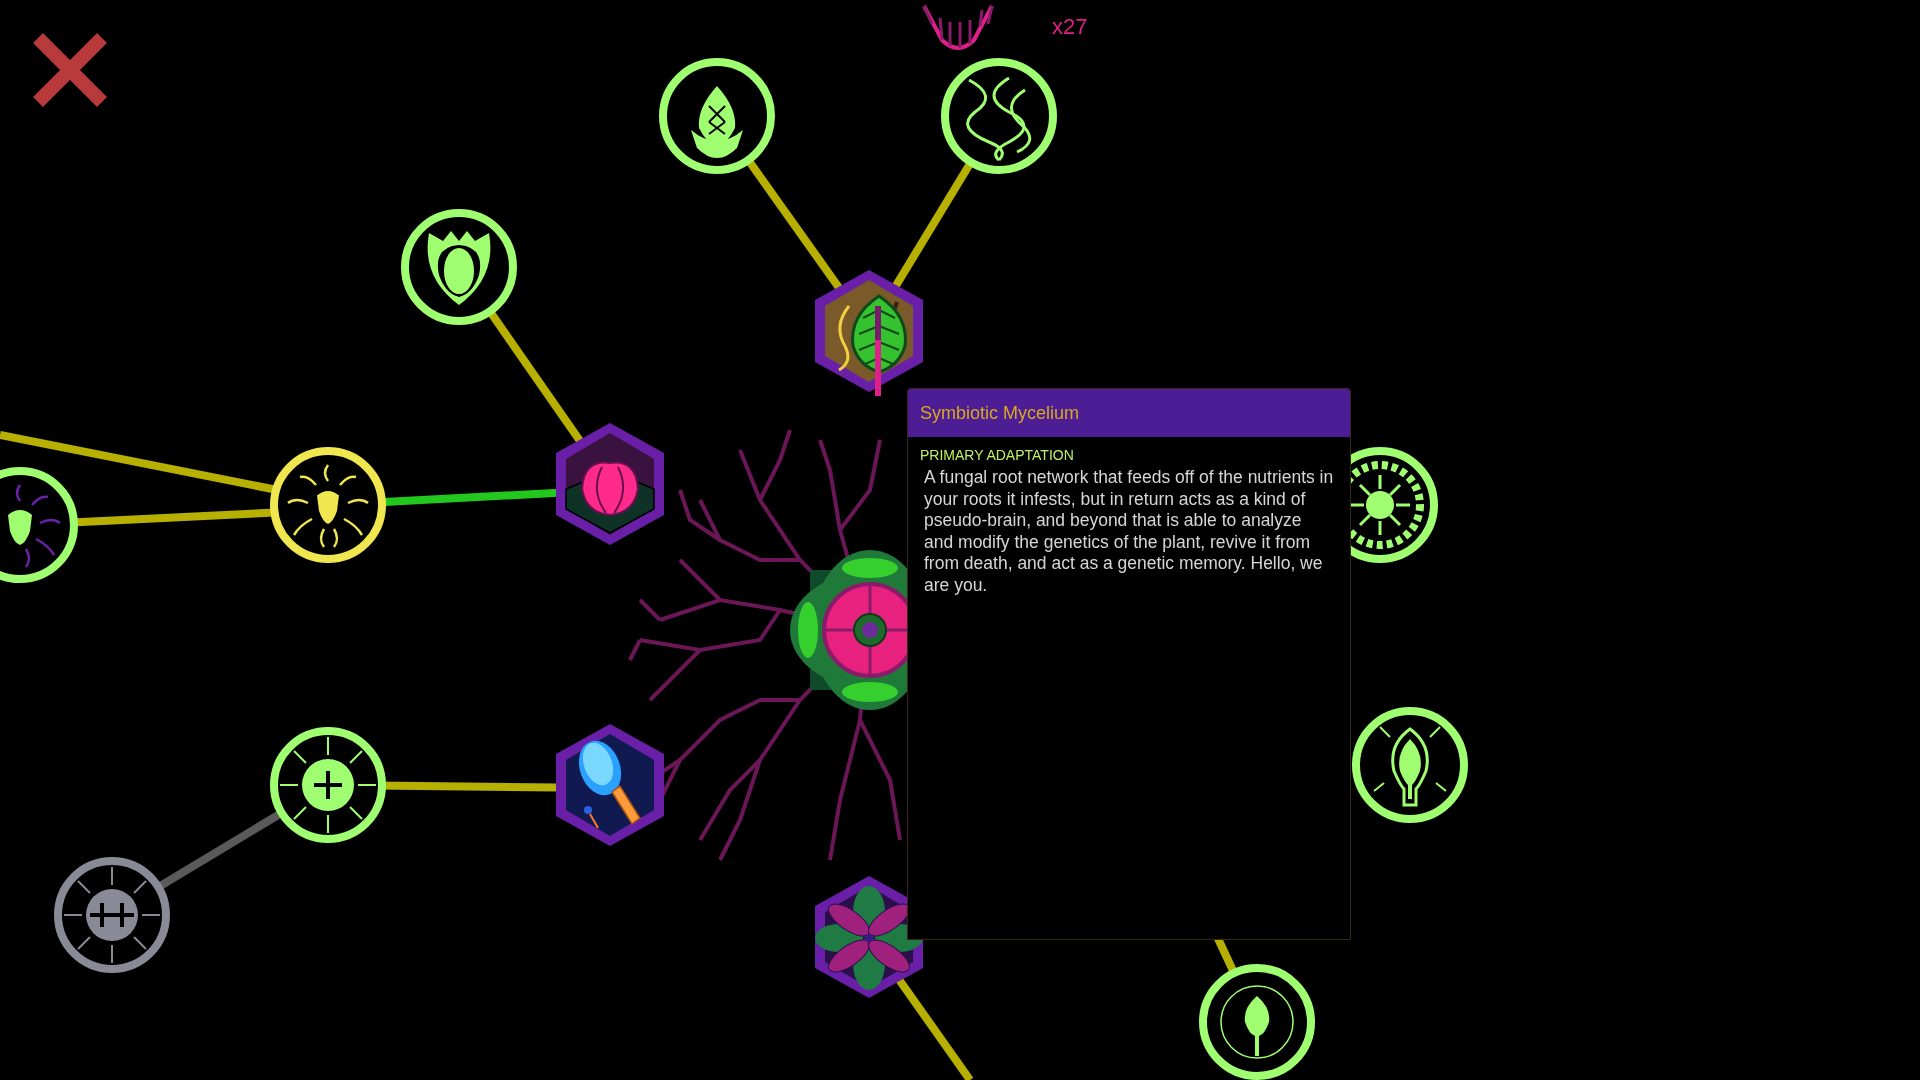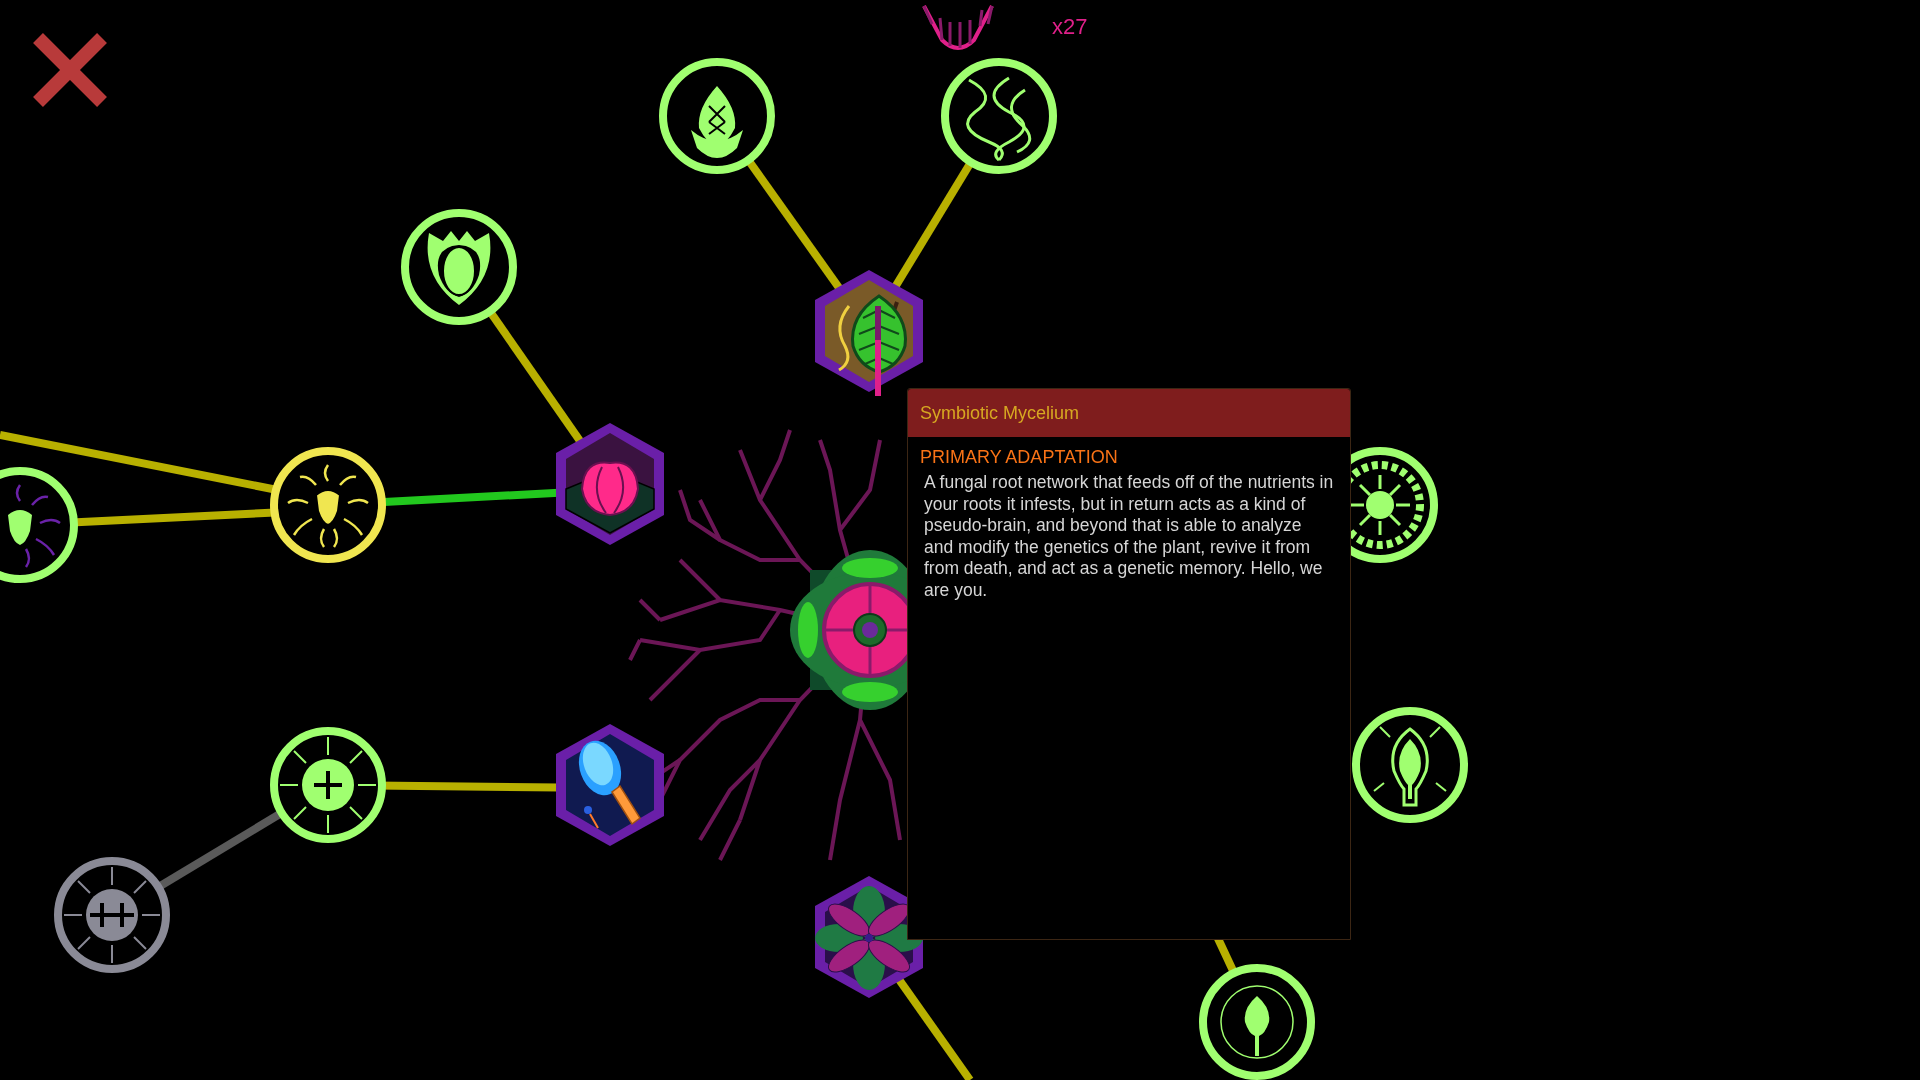--- a/index.html
+++ b/index.html
@@ -1,22 +1,22 @@
 <!DOCTYPE html>
 <html><head>
 <meta charset="utf-8">
 <style>
   html,body{margin:0;padding:0;background:#000;}
   body{width:1920px;height:1080px;position:relative;overflow:hidden;font-family:"Liberation Sans",sans-serif;}
   .abs{position:absolute;}
   svg.layer{position:absolute;left:0;top:0;}
   .node{position:absolute;cursor:pointer;}
   .tooltip{position:absolute;left:907px;top:388px;width:444px;height:552px;background:#000;border:1px solid #3c2614;box-sizing:border-box;border-radius:3px 3px 0 0;}
-  .tooltip .hdr{height:48px;background:#7f1d1d;color:#d7a821;font-size:18px;line-height:48px;padding-left:12px;border-radius:3px 3px 0 0;}
-  .tooltip .sub{color:#f97316;font-size:18px;margin:10px 12px 4px 12px;}
+  .tooltip .hdr{height:48px;background:#4c1d95;color:#d7a821;font-size:18px;line-height:48px;padding-left:12px;border-radius:3px 3px 0 0;}
+  .tooltip .sub{color:#bef264;font-size:14px;margin:10px 12px 4px 12px;}
   .tooltip .desc{color:#d6d6d6;font-size:17.5px;line-height:21.5px;margin:0 16px;}
   .dna-count{position:absolute;left:1020px;top:14px;color:#e0208a;font-size:22px;font-weight:normal;margin-left:32px;}
 </style>
 </head>
 <body>
 
 <svg class="layer" width="1920" height="1080">
   <g stroke-width="8" stroke-linecap="butt" fill="none">
     <line x1="717" y1="116" x2="869" y2="330" stroke="#b8b000"></line>
     <line x1="999" y1="116" x2="869" y2="330" stroke="#b8b000"></line>

